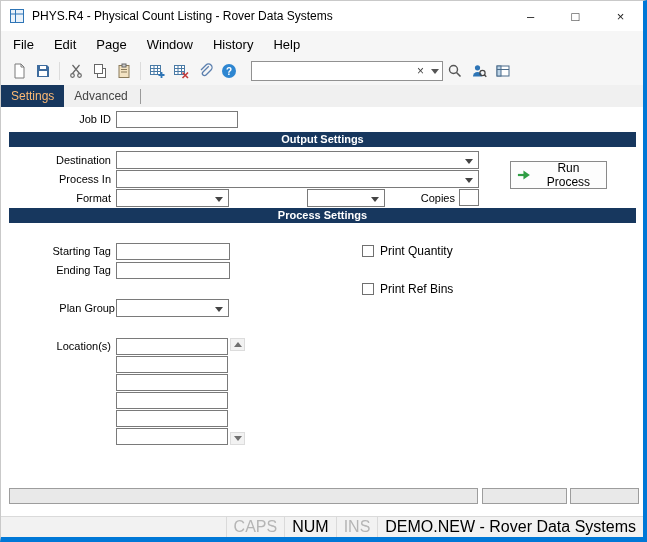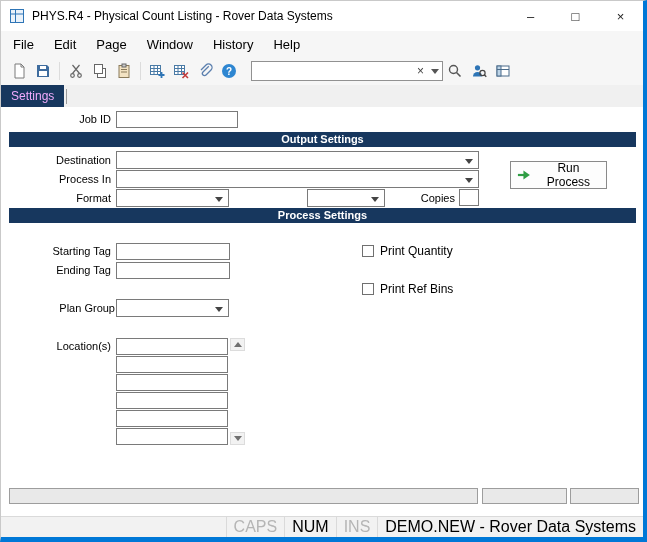--- a/index.html
+++ b/index.html
@@ -24,21 +24,21 @@
   .tb{width:24px;height:24px;border:none;background:transparent;display:flex;align-items:center;justify-content:center;padding:0;}
   .sep{width:1px;height:18px;background:#dcdcdc;margin:0 4px;}
   .searchbox{width:192px;height:20px;background:#fff;border:1px solid #919191;display:flex;align-items:center;margin-left:10px;}
   .searchbox input{flex:1;border:none;outline:none;font:12px "Liberation Sans",sans-serif;padding:0 4px;min-width:0;background:transparent;}
   .searchbox .clear{width:15px;text-align:center;color:#444;font-size:12px;}
   .searchbox .chev{width:14px;display:flex;justify-content:center;}
   .chev::after{content:"";border:4px solid transparent;border-top:5px solid #555;margin-top:4px;}
   
   .tabstrip{height:22px;flex:0 0 22px;background:#f0f0f0;display:flex;align-items:flex-end;}
   .tab{height:22px;line-height:22px;padding:0 10px;font-size:12px;color:#444;background:#f0f0f0;}
-  .tab.active{background:#17375e;color:#f0abfc;}
+  .tab.active{background:#17375e;color:#fdba74;}
   .tab-divider{width:1px;height:15px;background:#9a9a9a;margin:0 2px 3px 2px;}
   
   .content{flex:1;position:relative;background:#fff;}
   .lbl{position:absolute;font-size:11px;height:15px;line-height:15px;text-align:right;white-space:nowrap;}
   .bar{position:absolute;left:8px;right:7px;height:15px;background:#17375e;color:#fff;
        font-size:11px;font-weight:bold;text-align:center;line-height:15px;}
   .tbox{position:absolute;height:17px;border:1px solid #7a7a7a;background:#fff;
         font:12px "Liberation Sans",sans-serif;padding:0 3px;}
   .combo{position:absolute;height:18px;border:1px solid #7a7a7a;background:#fff;}
   .combo::after{content:"";position:absolute;right:5px;top:7px;border:4px solid transparent;border-top:5px solid #444;}
@@ -170,20 +170,21 @@
       <svg width="16" height="16" viewBox="0 0 16 16">
         <rect x="2" y="3" width="12" height="10" fill="#fff" stroke="#4a6b8a"></rect>
         <rect x="2" y="3" width="4" height="10" fill="#bdd4e7" stroke="#4a6b8a"></rect>
         <path d="M2 6.5 h12" stroke="#4a6b8a"></path>
       </svg>
     </button>
   </div>
 
   <div class="tabstrip">
     <div class="tab active">Settings</div>
+    <div class="tab">Advanced</div>
     <div class="tab-divider"></div>
   </div>
 
   <div class="content">
 
     <span class="lbl" style="top:5px;left:0;width:110px">Job ID</span>
     <input class="tbox" style="top: 4px; left: 115px; width: 122px;">
 
     <div class="bar" style="top:25px">Output Settings</div>
 

